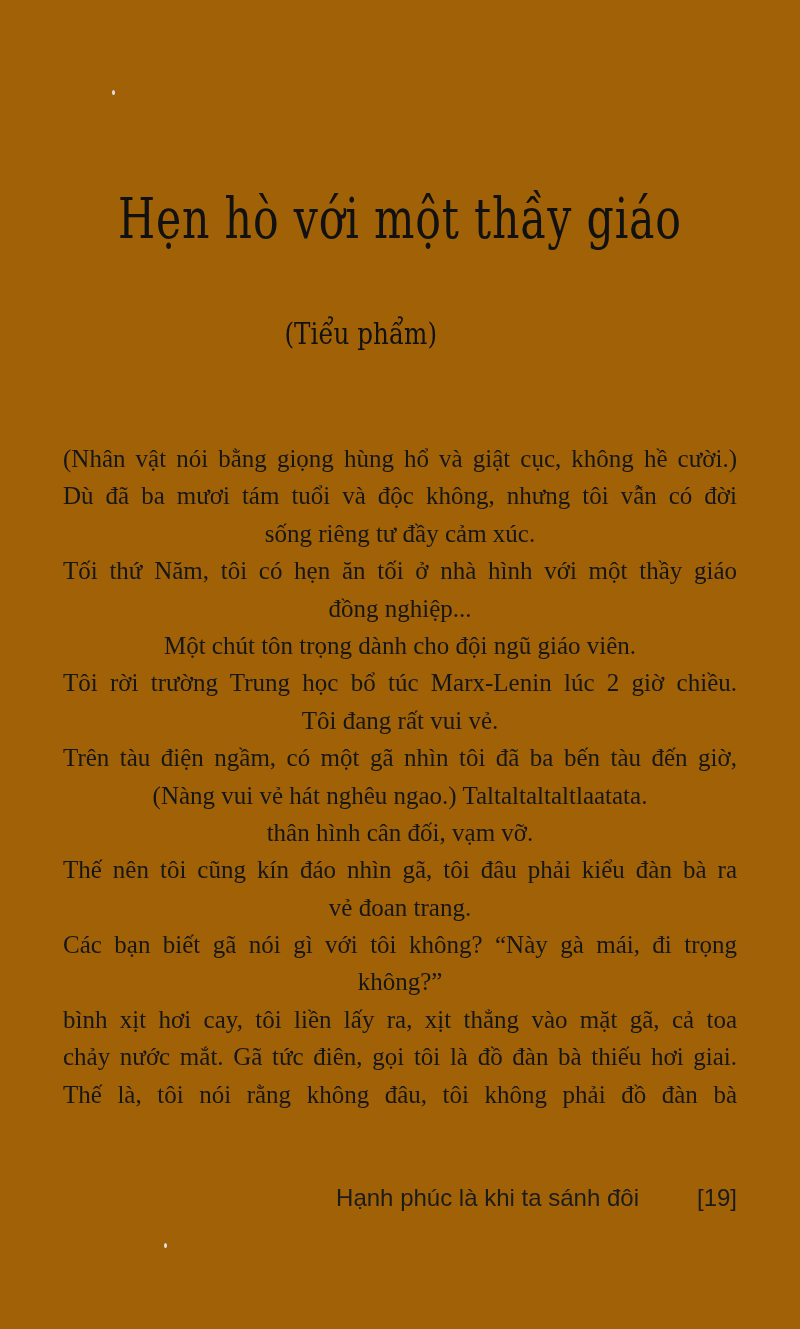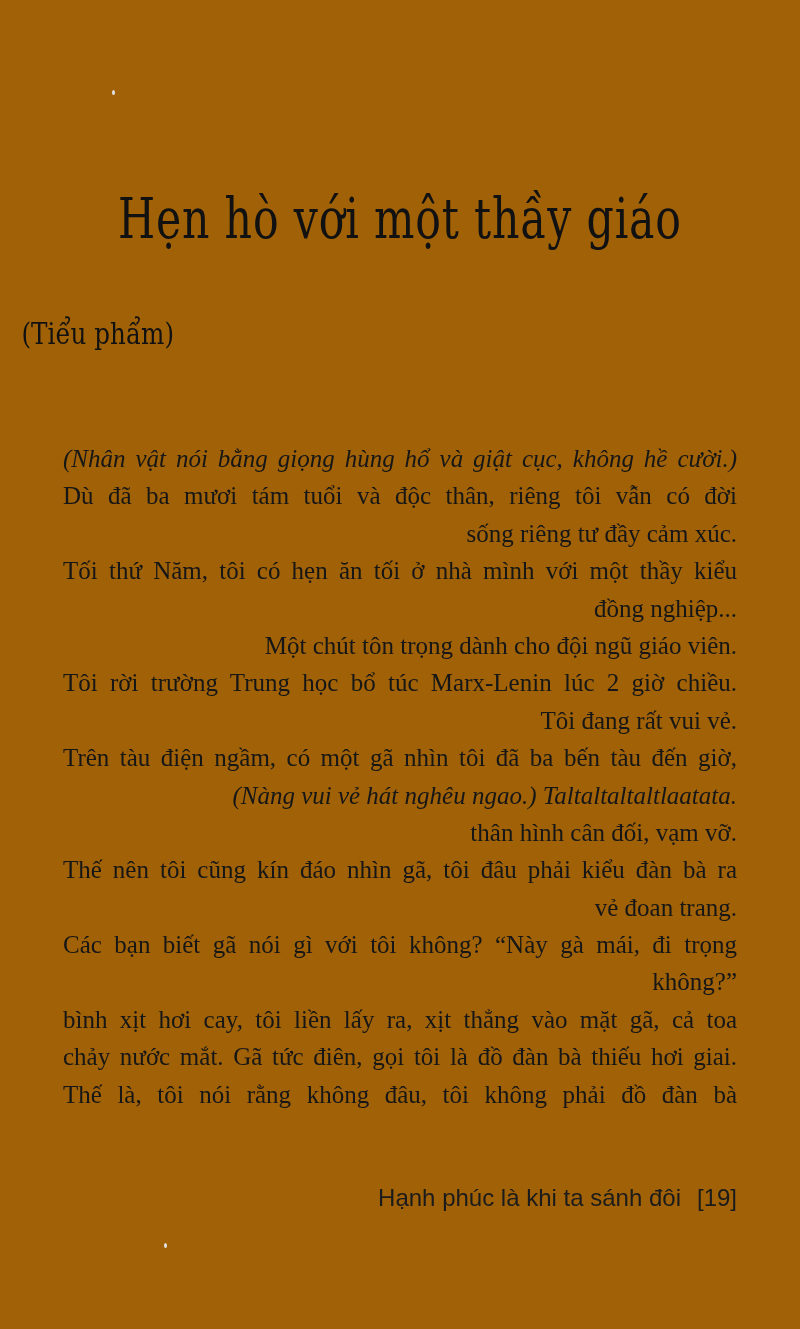--- a/index.html
+++ b/index.html
@@ -27,22 +27,23 @@
     font-weight: 500;
     letter-spacing: 1px;
     transform: scale(0.82, 1.08);
     transform-origin: center top;
     white-space: nowrap;
     color: #111;
   }
   .subtitle-wrap {
     position: absolute;
     top: 316px;
-    left: 8px;
+    left: 16px;
     width: 690px;
+    text-align: center;
   }
   .subtitle {
     display: inline-block;
     font-family: "DejaVu Serif", serif;
     font-size: 29px;
     font-weight: 500;
     transform: scale(0.85, 1.05);
     transform-origin: center top;
     white-space: nowrap;
     color: #111;
@@ -52,38 +53,37 @@
     top: 440px;
     left: 63px;
     width: 674px;
     font-size: 25px;
     line-height: 37.4px;
     color: #161616;
   }
   .line {
     height: 37.4px;
     overflow: hidden;
-    text-align: right;
+    text-align: center;
   }
   .line.j {
     text-align: justify;
     text-align-last: justify;
   }
   .line.i {
-    font-style: italic;
   }
   .footer {
     position: absolute;
     top: 1184px;
     left: 63px;
     width: 674px;
     display: flex;
     justify-content: flex-end;
     align-items: baseline;
-    gap: 16px;
+    gap: 58px;
     font-family: "Liberation Sans", sans-serif;
     font-size: 24px;
     color: #1b1b1b;
   }
   .artifact {
     position: absolute;
     width: 3px;
     height: 5px;
     background: #e2e2e4;
     border-radius: 50%;
@@ -102,23 +102,23 @@
   <div class="title-wrap">
     <span class="title">Hẹn hò với một thầy giáo</span>
   </div>
 
   <div class="subtitle-wrap">
     <span class="subtitle">(Tiểu phẩm)</span>
   </div>
 
   <div class="body-block">
     <div class="line i j">(Nhân vật nói bằng giọng hùng hổ và giật cục, không hề cười.)</div>
-    <div class="line j">Dù đã ba mươi tám tuổi và độc thân, riêng tôi vẫn có đời</div>
+    <div class="line j">Dù đã ba mươi tám tuổi và độc không, nhưng tôi vẫn có đời</div>
     <div class="line">sống riêng tư đầy cảm xúc.</div>
-    <div class="line j">Tối thứ Năm, tôi có hẹn ăn tối ở nhà mình với một  thầy kiểu</div>
+    <div class="line j">Tối thứ Năm, tôi có hẹn ăn tối ở nhà hình với một  thầy giáo</div>
     <div class="line">đồng nghiệp...</div>
     <div class="line">Một chút tôn trọng dành cho đội ngũ giáo viên.</div>
     <div class="line j">Tôi rời trường Trung học bổ túc Marx-Lenin lúc 2 giờ chiều.</div>
     <div class="line">Tôi đang rất vui vẻ.</div>
     <div class="line j">Trên tàu điện ngầm, có một gã nhìn tôi đã ba bến tàu đến giờ,</div>
     <div class="line i">(Nàng vui vẻ hát nghêu ngao.) Taltaltaltaltlaatata.</div>
     <div class="line">thân hình cân đối, vạm vỡ.</div>
     <div class="line j">Thế nên tôi cũng kín đáo nhìn gã, tôi đâu phải kiểu đàn bà ra</div>
     <div class="line">vẻ đoan trang.</div>
     <div class="line j">Các bạn biết gã nói gì với tôi không? “Này gà mái, đi trọng</div>

